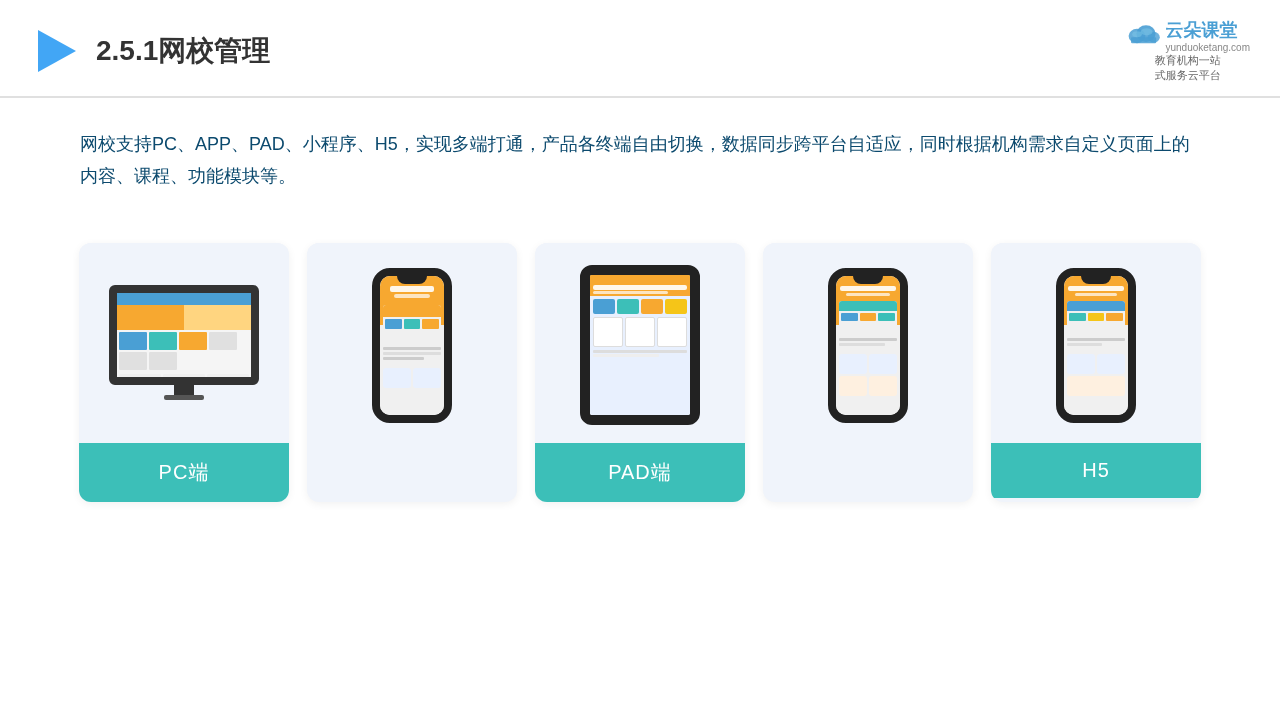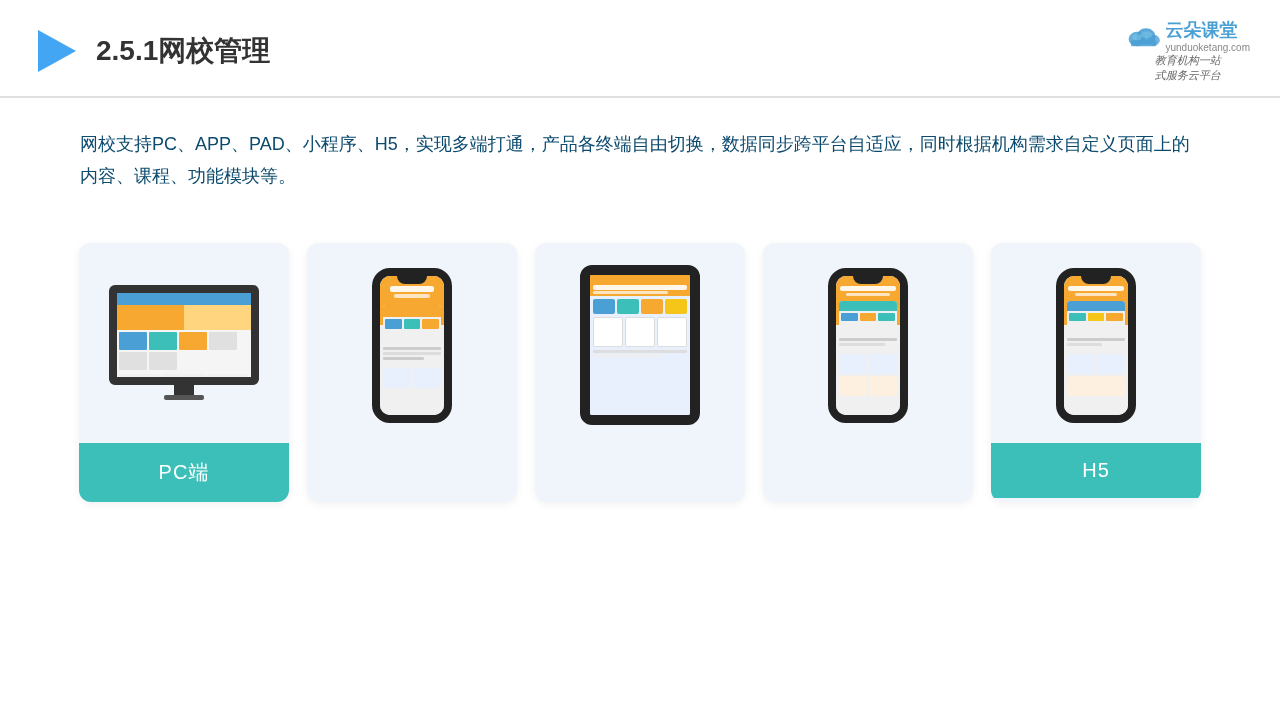--- a/index.html
+++ b/index.html
@@ -33,34 +33,33 @@
       font-weight: bold;
       color: #333;
     }
     .logo-area {
       display: flex;
       flex-direction: column;
       align-items: center;
     }
     .logo-cloud {
       display: flex;
-      align-items: center;
+      align-items: flex-start;
       gap: 4px;
     }
     .logo-text-main {
       font-size: 18px;
       font-weight: bold;
       color: #4a9fd4;
     }
     .logo-tagline {
       font-size: 11px;
       color: #666;
       text-align: center;
       line-height: 1.4;
-      font-style: italic;
     }
     .logo-domain {
       font-size: 10px;
       color: #888;
     }
 
     
     .cloud-icon-svg {
       width: 36px;
       height: 30px;
@@ -339,20 +338,21 @@
               <div style="flex:1; height:30px; background:#fff; border-radius:2px; border: 1px solid #ddd;"></div>
               <div style="flex:1; height:30px; background:#fff; border-radius:2px; border: 1px solid #ddd;"></div>
               <div style="flex:1; height:30px; background:#fff; border-radius:2px; border: 1px solid #ddd;"></div>
             </div>
             <div style="height:3px; background:#ddd; margin:3px 0 1px 0; border-radius:1px;"></div>
             <div style="height:3px; background:#eee; border-radius:1px; width:70%;"></div>
           </div>
         </div>
       </div>
     </div>
+    <div class="card-label">PAD端</div>
   </div>
 
   <div class="card">
     <div class="card-image-area">
       <div class="phone-frame">
         <div class="phone-notch"></div>
         <div class="phone-screen">
           <div style="height:8px;"></div>
           <div style="text-align:center; padding:2px 4px;">
             <div style="height:5px; background:rgba(255,255,255,0.9); margin-bottom:2px; border-radius:2px;"></div>

